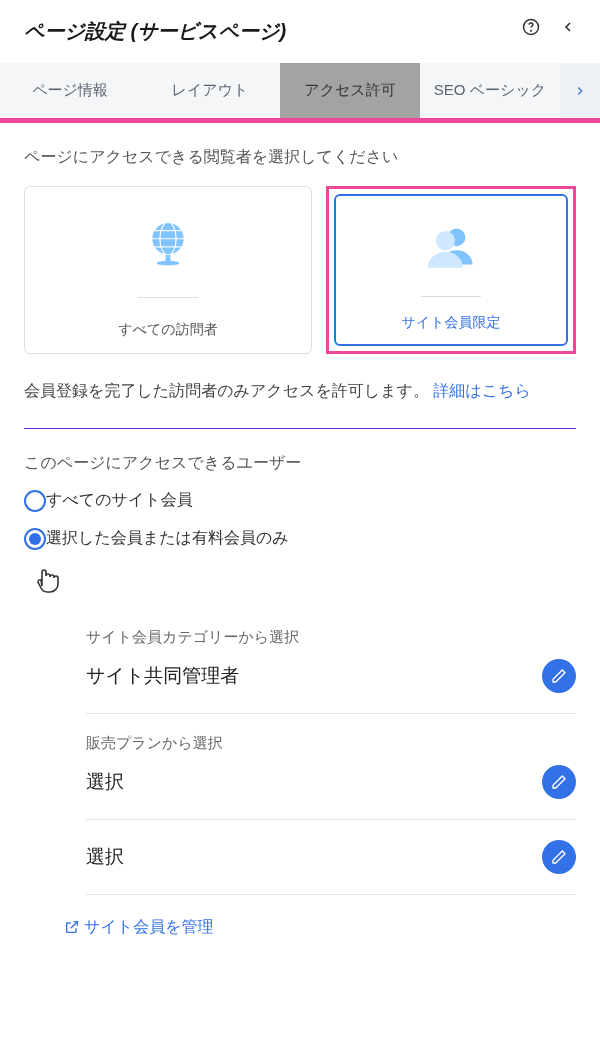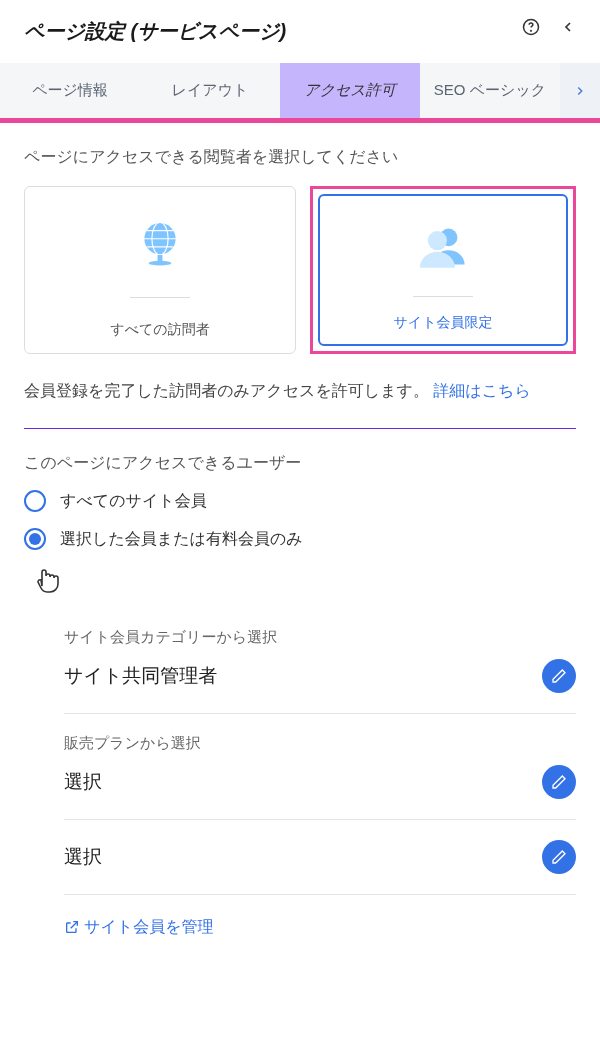--- a/index.html
+++ b/index.html
@@ -35,23 +35,22 @@
     .tab {
       flex: 1;
       padding: 18px 8px;
       text-align: center;
       font-size: 15px;
       color: #5b6572;
       cursor: pointer;
       background: #f5f6f8;
     }
     .tab.active {
-      background: #c4b5fd;
+      background: #a3a3a3;
       color: #333;
-      font-style: italic;
     }
     .tab-arrow {
       width: 40px;
       display: flex;
       align-items: center;
       justify-content: center;
       color: #4a7dd6;
       background: #eef1f5;
       cursor: pointer;
     }
@@ -63,21 +62,21 @@
     }
     .cards {
       display: flex;
       gap: 14px;
       margin-bottom: 24px;
     }
     .card {
       flex: 1;
       border: 1px solid #ddd;
       border-radius: 6px;
-      padding: 20px 10px 14px;
+      padding: 20px 26px 14px;
       display: flex;
       flex-direction: column;
       align-items: center;
       cursor: pointer;
       height: 168px;
       justify-content: space-between;
     }
     .card-icon-wrap {
       height: 70px;
       display: flex;
@@ -114,22 +113,21 @@
       color: #444;
       line-height: 1.6;
       padding-bottom: 24px;
       border-bottom: 1px solid #6d28d9;
       margin-bottom: 24px;
     }
     .desc a { color: #3371e6; cursor: pointer; }
     .sub-label { font-size: 16px; color: #555; margin-bottom: 16px; }
     .radio-row {
       display: flex;
-      align-items: flex-end;
-      gap: 14px;
+      align-items: center;
       margin-bottom: 16px;
       cursor: pointer;
     }
     .radio {
       width: 22px; height: 22px; border-radius: 50%;
       border: 2px solid #3371e6;
       display: flex; align-items: center; justify-content: center;
       flex-shrink: 0;
     }
     .radio.checked::after {
@@ -142,20 +140,21 @@
       margin-left: 8px;
       margin-top: -6px;
       margin-bottom: 10px;
     }
     .subsection {
       padding-left: 40px;
     }
     .select-block {
       padding: 20px 0;
       border-bottom: 1px solid #e5e5e5;
+      margin-left: 22px;
     }
     .select-block:last-of-type { border-bottom: 1px solid #e5e5e5; }
     .select-caption { font-size: 15px; color: #666; margin-bottom: 12px; }
     .select-row {
       display: flex; align-items: center; justify-content: space-between;
     }
     .select-value { font-size: 19px; color: #222; text-align: center; }
     .edit-btn {
       width: 34px; height: 34px; border-radius: 50%;
       background: #3371e6; display: flex; align-items: center; justify-content: center;

